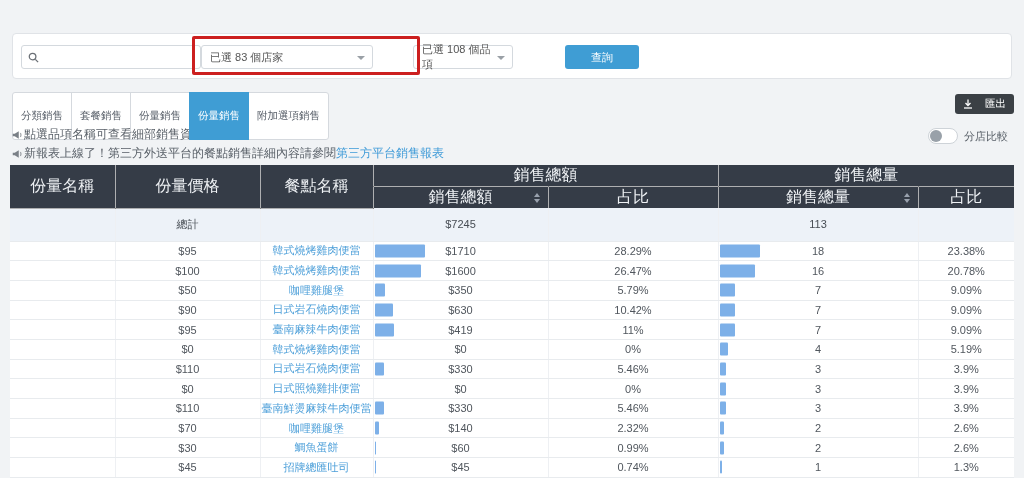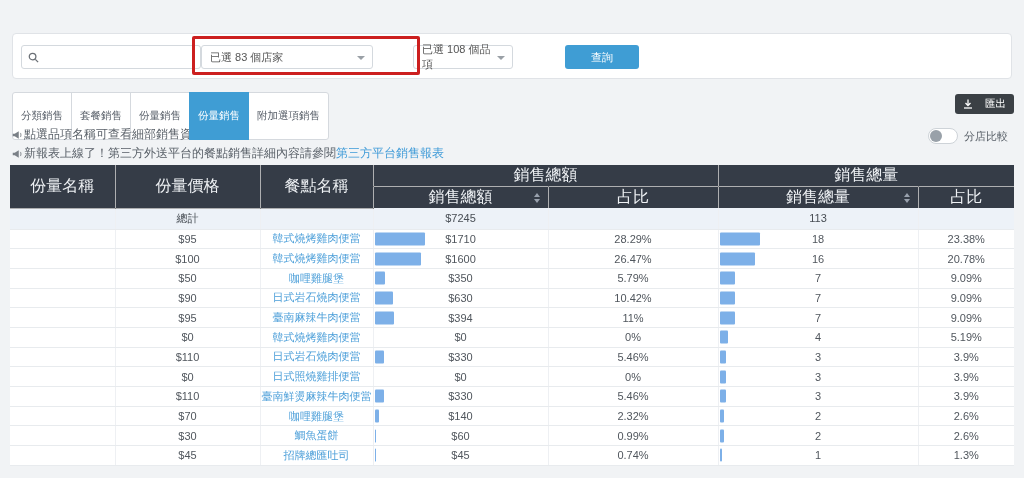--- a/index.html
+++ b/index.html
@@ -54,21 +54,21 @@
   .table-wrap { position:absolute; left:10px; top:165px; width:1004px; }
   table { border-collapse:collapse; table-layout:fixed; width:1004px; }
   th { background:#353c47; color:#eef1f4; font-weight:normal; font-size:16px;
     border-right:1px solid rgba(0,0,0,0.28); position:relative; text-align:center; }
   tr.group-row th { height:20px; border-bottom:1px solid rgba(0,0,0,0.28); }
   tr.sub-row th { height:21px; }
   th:last-child { border-right:none; }
   td { font-size:11px; color:#50565d; text-align:center; border-bottom:1px solid #e8ebee;
     border-right:1px solid #eef0f3; height:19.7px; padding:0; position:relative; background:#fff; }
   td:last-child { border-right:none; }
-  tr.total-row td { background:#edf2f8; height:21px; color:#474d54; }
+  tr.total-row td { background:#edf2f8; height:33px; color:#474d54; }
   .meal-link { color:#4c9fd9; text-decoration:none; cursor:pointer; font-size:11px; }
   .bar { position:absolute; left:1px; top:50%; transform:translateY(-50%); height:13px;
     background:#7db0e8; border-radius:1px; }
   .cellval { position:relative; z-index:1; }
   .sort-icon { position:absolute; right:8px; top:50%; transform:translateY(-50%);
     display:flex; flex-direction:column; gap:2px; cursor:pointer; }
   .sort-icon .up { width:0; height:0; border-left:3.5px solid transparent; border-right:3.5px solid transparent; border-bottom:4px solid #99a1ad; }
   .sort-icon .down { width:0; height:0; border-left:3.5px solid transparent; border-right:3.5px solid transparent; border-top:4px solid #99a1ad; }
 </style>
 </head>
@@ -248,21 +248,21 @@
     </td>
     <td>9.09%</td>
   </tr>
 
   <tr>
     <td></td>
     <td>$95</td>
     <td><a class="meal-link">臺南麻辣牛肉便當</a></td>
     <td>
       <div class="bar" style="width: 19.4px;"></div>
-      <span class="cellval">$394</span>
+      <span class="cellval">$419</span>
     </td>
     <td>11%</td>
     <td>
       <div class="bar" style="width: 15.6px;"></div>
       <span class="cellval">7</span>
     </td>
     <td>9.09%</td>
   </tr>
 
   <tr>

